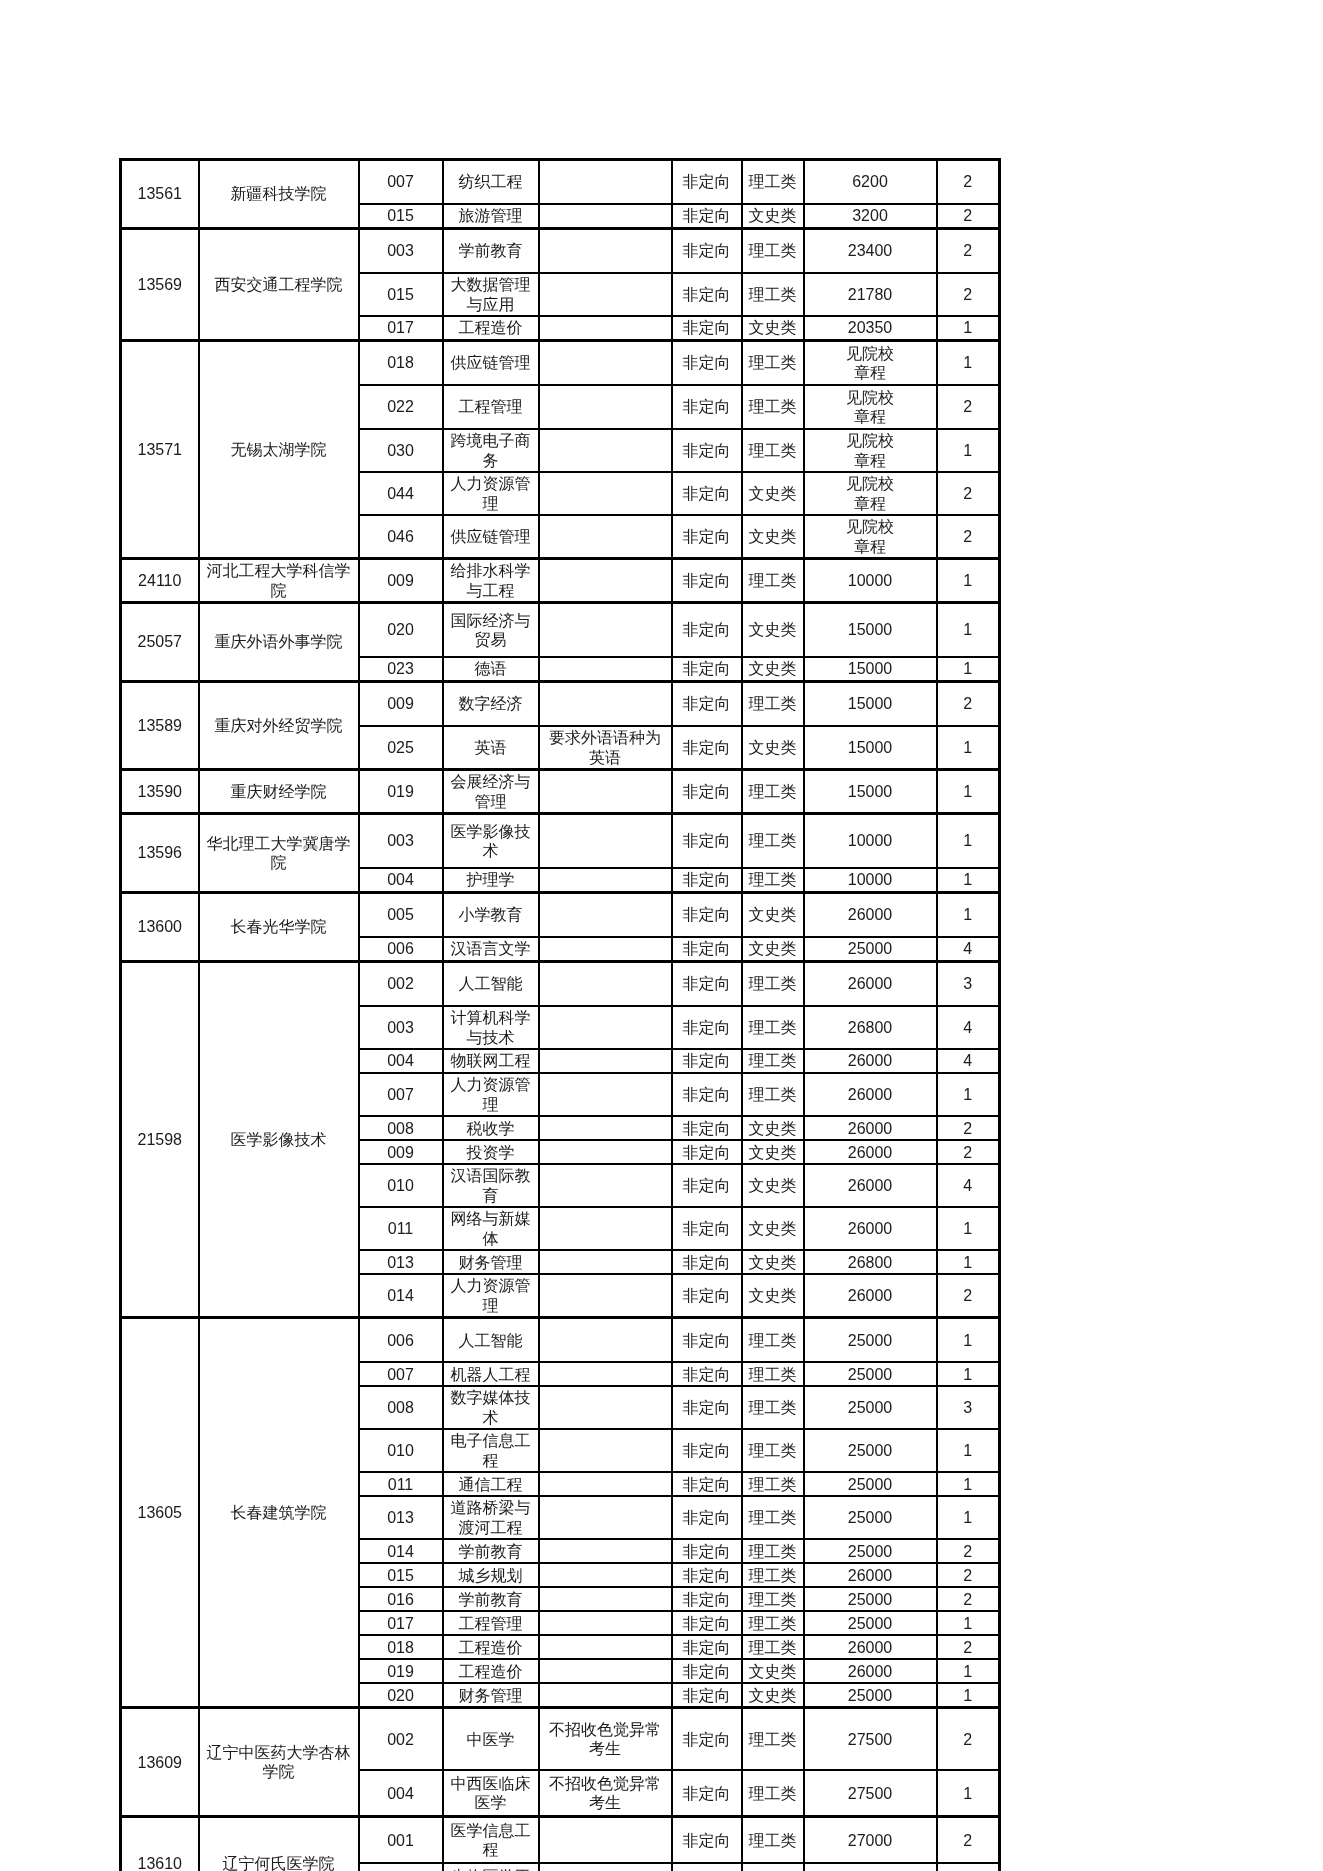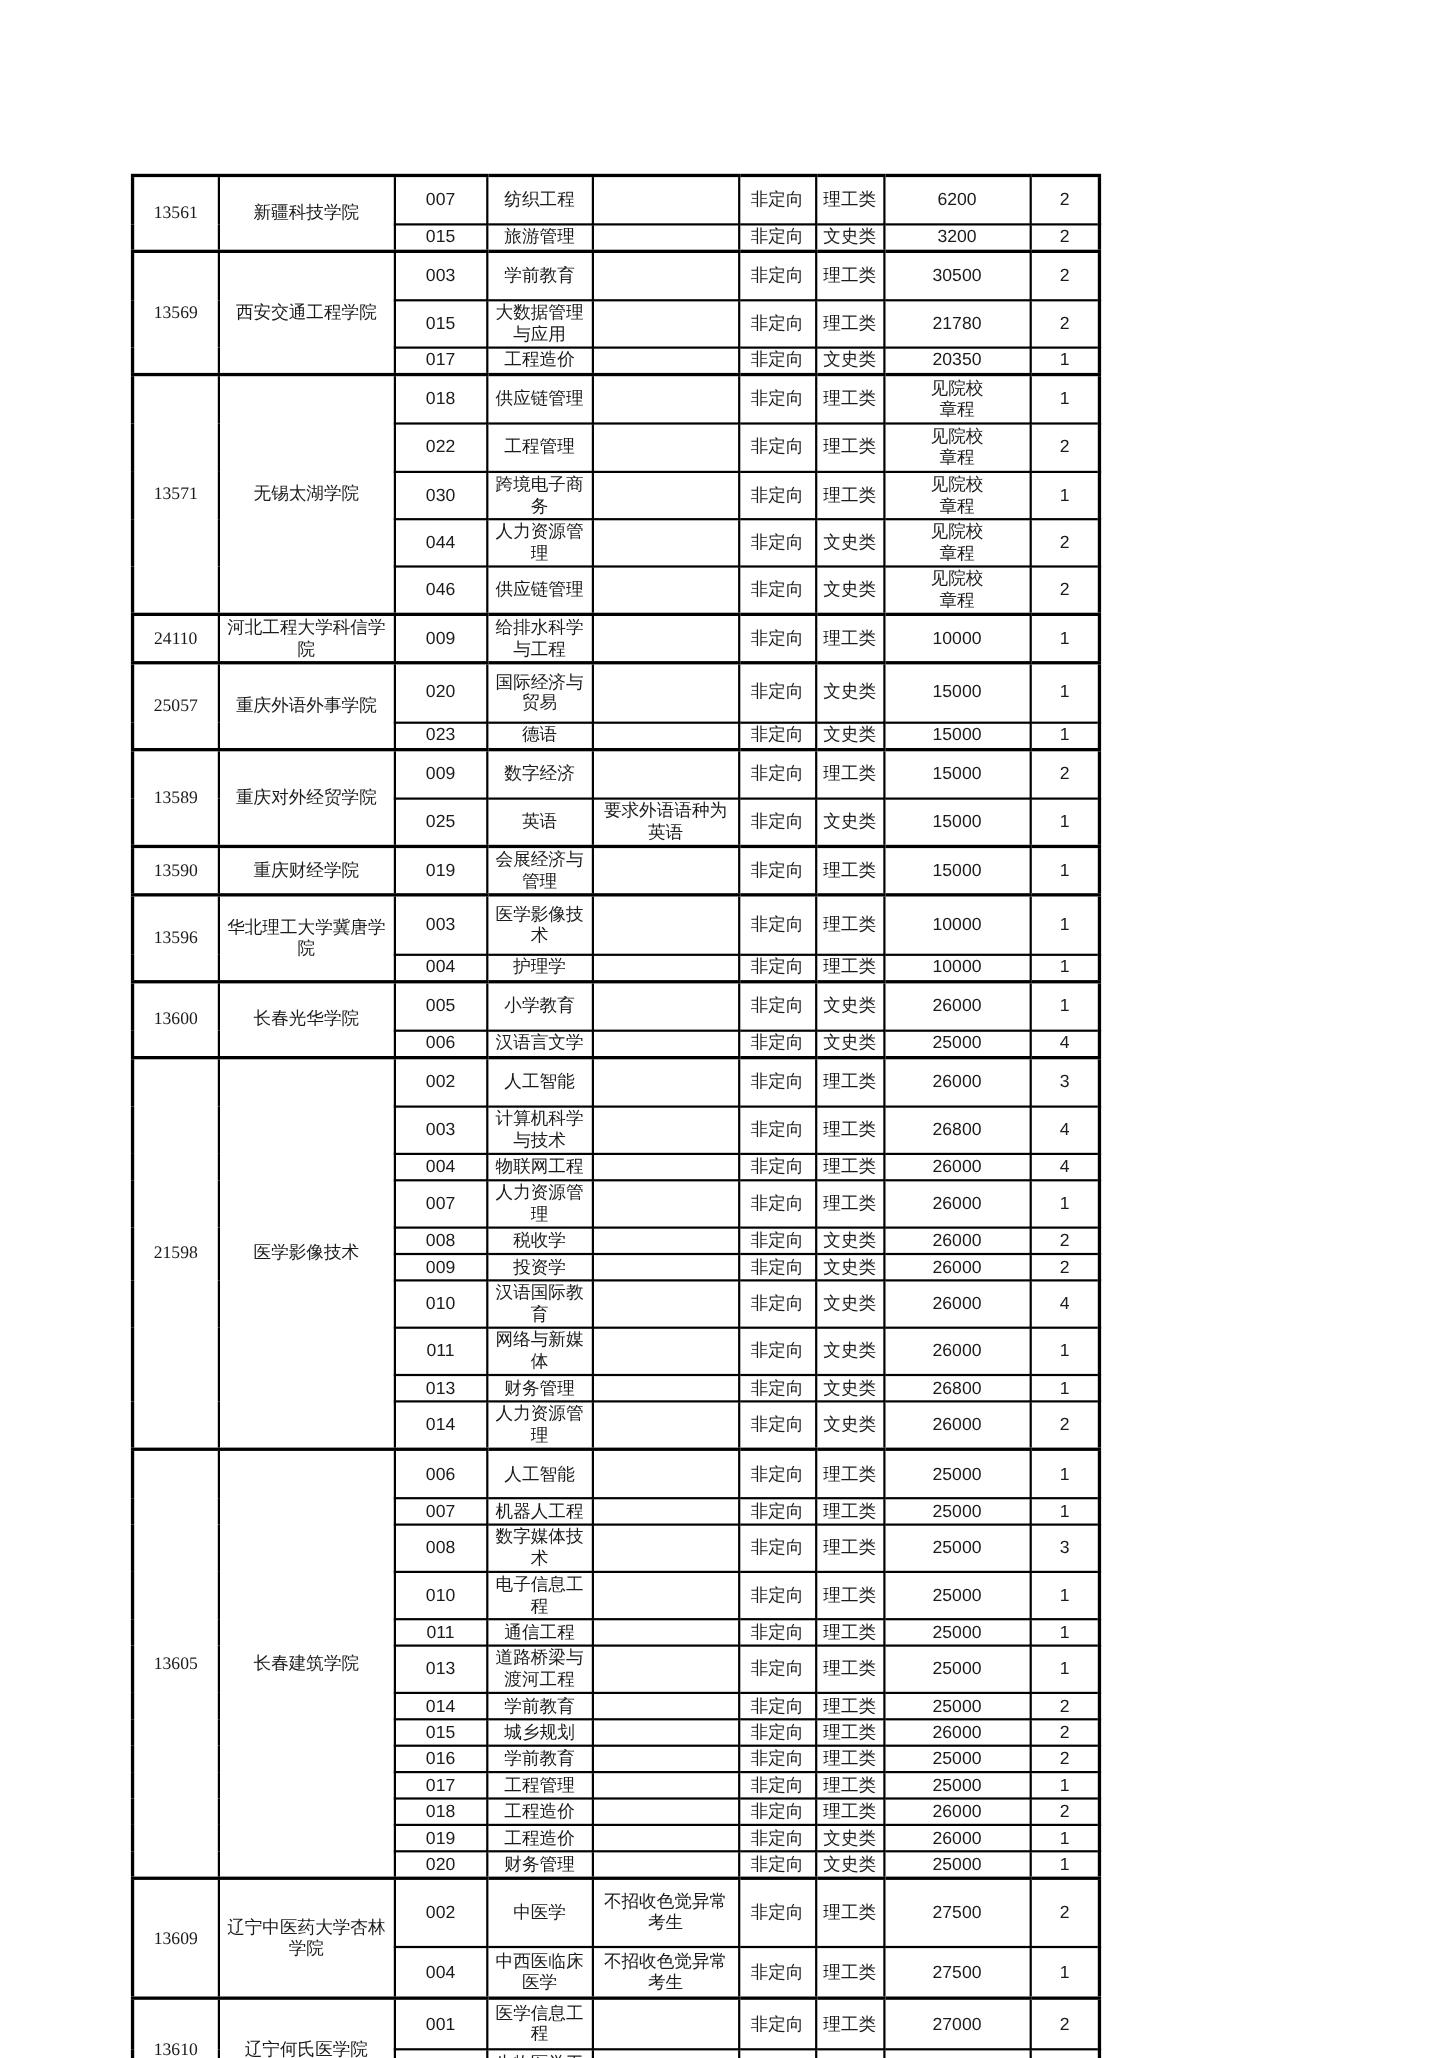--- a/index.html
+++ b/index.html
@@ -17,21 +17,21 @@
   table.plan td{
     border:2px solid #000;
     text-align:center;vertical-align:middle;
     padding:1px 2px;
     font-size:16px;line-height:1.22;
     word-break:break-all;overflow:hidden;
   }
   tr.group-start td{border-top:3px solid #000;}
   td.col-college{border-right:3px solid #000;padding:0 2px;}
   td.col-fee{border-right:3px solid #000;}
-  td.vtop{vertical-align:top;padding-top:7px;font-family:Liberation Serif, serif;}
+  td.vtop{vertical-align:top;padding-top:7px;}
   td.col-count{vertical-align:top;padding-top:2px;}
   
   tr.size-s  td{height:20px;}
   tr.size-m  td{height:34px;}
   tr.size-m2 td{height:42px;}
   tr.size-l  td{height:40px;}
   tr.size-l2 td{height:50px;}
   tr.size-xl td{height:58px;}
   
   .fee-wrap{display:inline-block;width:58px;word-break:break-all;}
@@ -77,21 +77,21 @@
           <td class="col-count">2</td>
         </tr>
         <tr class="size-l group-start">
           <td class="col-code vtop" rowspan="3">13569</td>
           <td class="col-college vtop" rowspan="3">西安交通工程学院</td>
           <td class="col-mcode">003</td>
           <td class="col-mname">学前教育</td>
           <td class="col-remark"></td>
           <td class="col-study">非定向</td>
           <td class="col-cat">理工类</td>
-          <td class="col-fee"><span>30500</span></td>
+          <td class="col-fee"><span>23400</span></td>
           <td class="col-count">2</td>
         </tr>
         <tr class="size-m">
           <td class="col-mcode">015</td>
           <td class="col-mname">大数据管理与应用</td>
           <td class="col-remark"></td>
           <td class="col-study">非定向</td>
           <td class="col-cat">理工类</td>
           <td class="col-fee"><span>21780</span></td>
           <td class="col-count">2</td>

